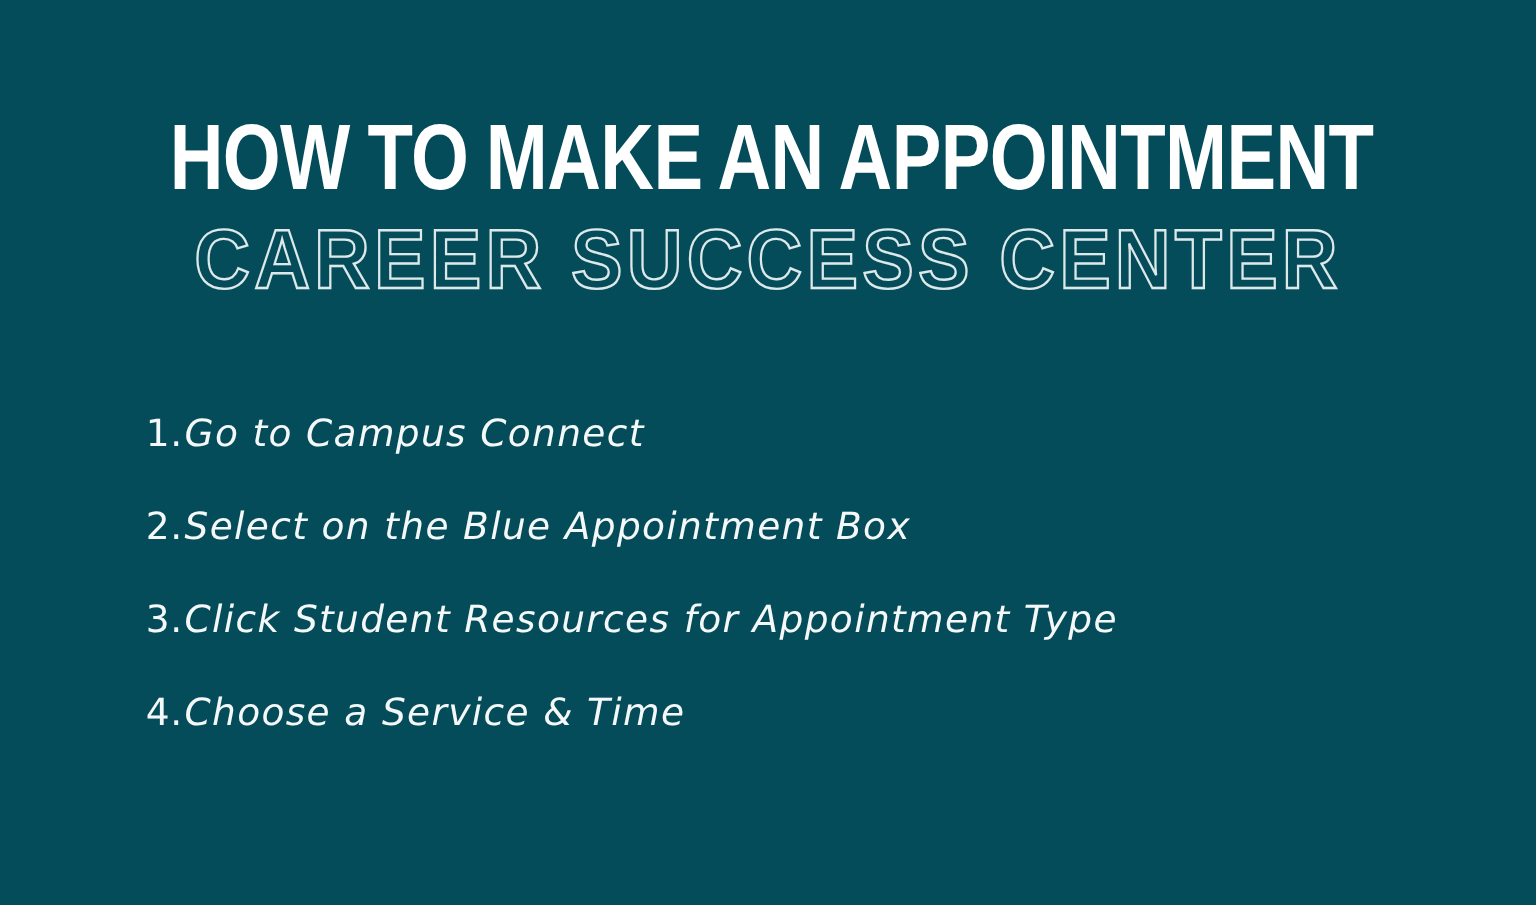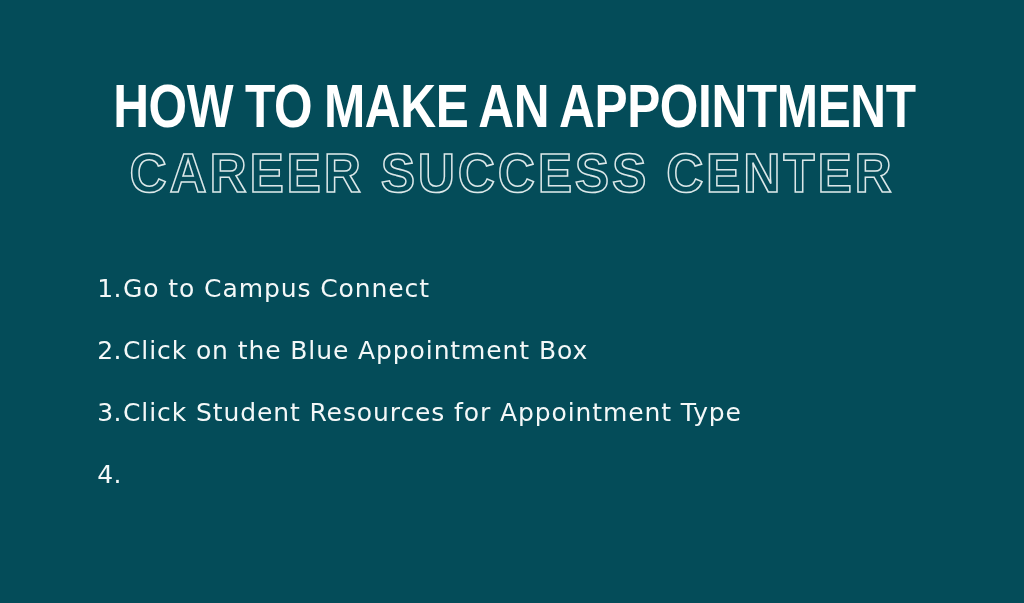--- a/index.html
+++ b/index.html
@@ -93,43 +93,45 @@
   .step-number {
     display: inline-block;
     min-width: 30px;
     text-align: right;
     letter-spacing: 0.5px;
   }
 
   .step-text {
     display: inline-block;
     padding-left: 1px;
+    font-style: italic;
   }
 </style>
 </head>
 <body>
 
 <div id="slide">
 
   <div class="heading-block">
     <h1 class="title-main">HOW TO MAKE AN APPOINTMENT</h1>
     <h2 class="title-sub">CAREER SUCCESS CENTER</h2>
   </div>
 
   <ol class="steps">
     <li class="step">
       <span class="step-number">1.</span>
       <span class="step-text">Go to Campus Connect</span>
     </li>
     <li class="step">
       <span class="step-number">2.</span>
-      <span class="step-text">Click on the Blue Appointment Box</span>
+      <span class="step-text">Select on the Blue Appointment Box</span>
     </li>
     <li class="step">
       <span class="step-number">3.</span>
       <span class="step-text">Click Student Resources for Appointment Type</span>
     </li>
     <li class="step">
       <span class="step-number">4.</span>
+      <span class="step-text">Choose a Service &amp; Time</span>
     </li>
   </ol>
 
 </div>
 
 </body></html>

